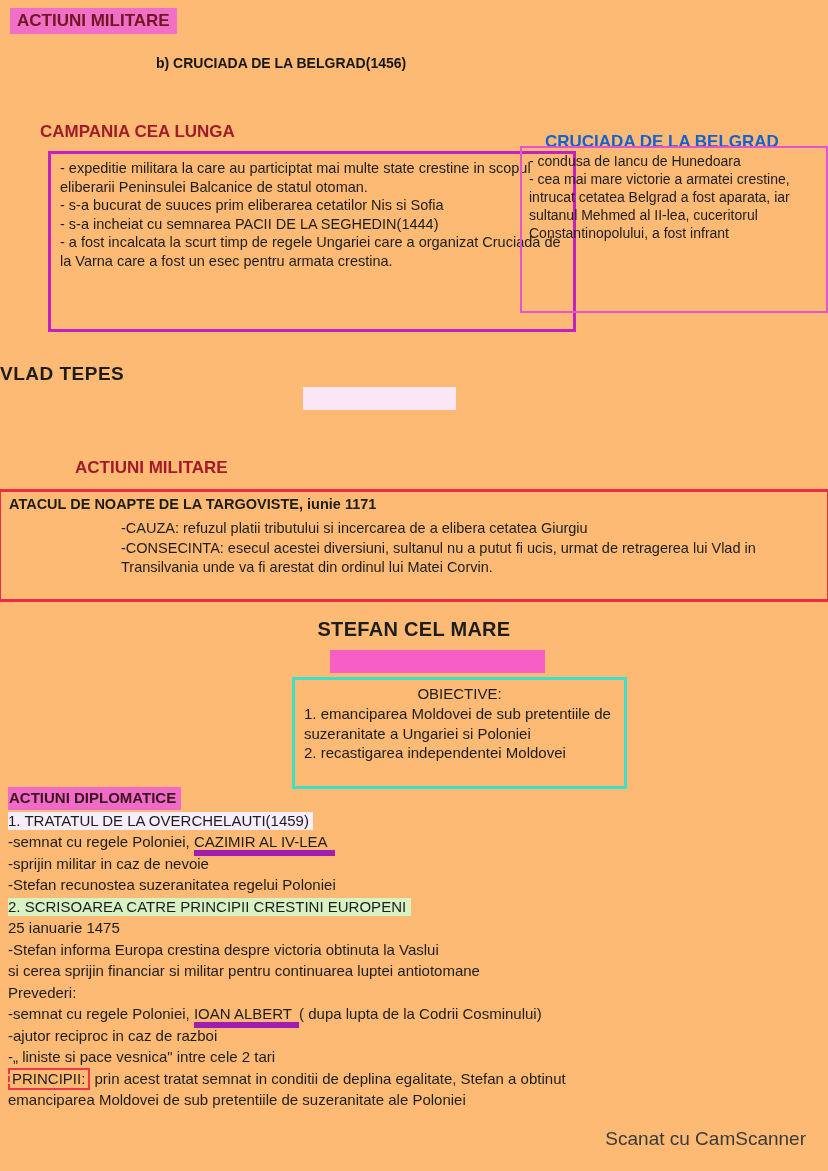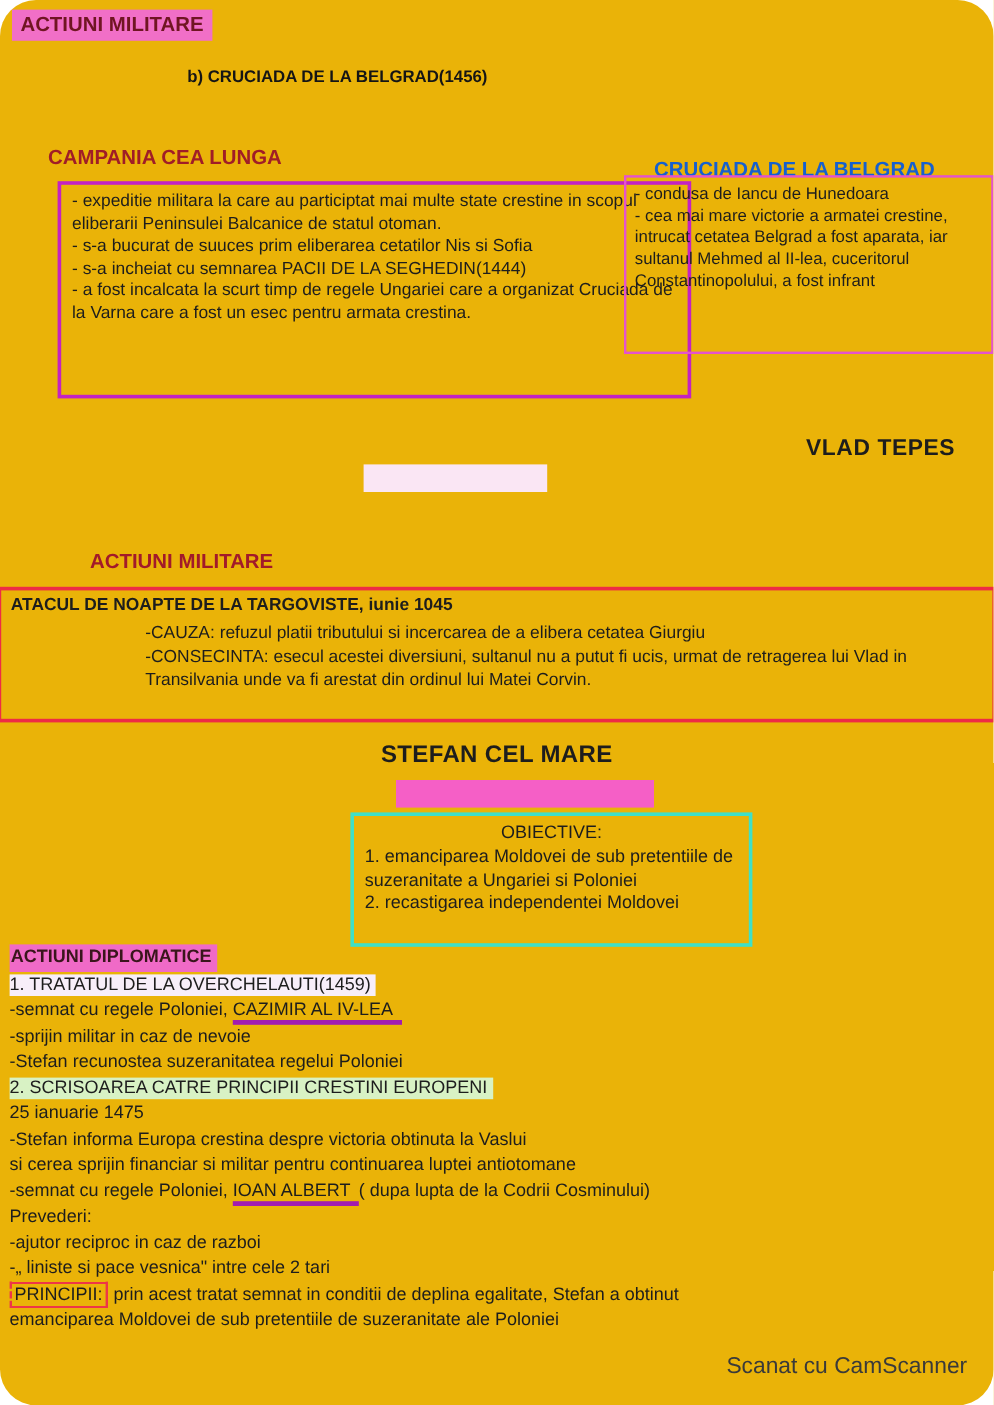--- a/index.html
+++ b/index.html
@@ -1,36 +1,36 @@
 <!DOCTYPE html>
 <html><head>
 <meta charset="utf-8">
 <style>
   html,body{margin:0;padding:0;background:#ffffff;}
-  .page{position:relative;width:828px;height:1171px;background:#eab308;
-        font-family:"Liberation Sans",sans-serif;color:#1d1d1d;overflow:hidden;border-radius:30px;}
+  .page{position:relative;width:828px;height:1171px;background:#fdba74;
+        font-family:"Liberation Sans",sans-serif;color:#1d1d1d;overflow:hidden;}
 
   #top-title{position:absolute;left:10px;top:8px;background:#f16fc7;color:#701522;
              font-weight:bold;font-size:17px;padding:3px 7px;}
   #top-list{position:absolute;left:156px;top:54px;font-size:14px;font-weight:bold;
             line-height:19px;color:#151515;}
   .col-heading{position:absolute;font-weight:bold;font-size:17px;}
   #campania-heading{left:40px;top:122px;color:#a01d27;}
   #cruciada-heading{left:545px;top:132px;color:#1660cf;}
 
   #campania-box{position:absolute;left:48px;top:151px;width:528px;height:181px;
                 border:3px solid #c322c3;box-sizing:border-box;padding:5px 9px;
                 font-size:14.5px;line-height:18.6px;}
-  #cruciada-box{position:absolute;left:520px;top:146px;width:308px;height:149px;
+  #cruciada-box{position:absolute;left:520px;top:146px;width:308px;height:167px;
                 border:2px solid #e553cd;box-sizing:border-box;padding:4px 7px;
                 font-size:14px;line-height:18px;}
   .box-line{margin:0;}
 
   #vlad-highlight{position:absolute;left:303px;top:387px;width:153px;height:23px;background:#fae6f4;}
-  #vlad-title{position:absolute;left:0;top:363px;width:796px;text-align:right;
+  #vlad-title{position:absolute;left:0;top:363px;width:796px;text-align:left;
               font-weight:bold;font-size:19px;letter-spacing:.5px;}
   #vlad-heading{position:absolute;left:75px;top:458px;color:#a21a2a;font-weight:bold;font-size:17px;}
 
   #attack-box{position:absolute;left:-2px;top:489px;width:832px;height:113px;
               border:3px solid #ee2b45;box-sizing:border-box;padding:4px 8px;}
   .attack-title{font-size:14.5px;font-weight:bold;}
   .attack-detail{margin:7px 0 0 112px;font-size:14.5px;line-height:19.5px;width:696px;}
 
   #stefan-highlight{position:absolute;left:330px;top:650px;width:215px;height:23px;background:#f55fc6;}
   #stefan-title{position:absolute;left:0;top:618px;width:828px;text-align:center;
@@ -41,21 +41,21 @@
                   font-size:15px;line-height:19.8px;}
   .obj-heading{text-align:center;}
 
   #diplomatic{position:absolute;left:8px;top:787px;width:814px;font-size:15px;line-height:21.5px;}
   #diplomatic-heading{display:inline-block;background:#f06ac7;color:#3a151c;font-weight:bold;
                       font-size:15px;padding:0 5px 1px 1px;text-align:right;}
   .dip-line{margin:0;}
   .hl-soft{background:#f7eef9;padding:0 4px 1px 0;}
   .hl-green{background:#d8f2c4;padding:0 5px 1px 0;}
   .hl-lav{background:#e4e0f3;padding:0 5px 1px 0;}
-  .u-blue{border-bottom:4px solid #a21caf;padding-right:7px;}
+  .u-blue{border-bottom:6px solid #a21caf;padding-right:7px;}
   .importanta{border:2px solid #ee3648;border-left-style:dashed;padding:0 3px 1px 2px;}
 
   #scanner-credit{position:absolute;right:22px;top:1128px;font-size:19px;color:#3a3a3a;}
 </style>
 </head>
 <body>
 
 <div class="page">
 
   <div id="top-title">ACTIUNI MILITARE</div>
@@ -78,21 +78,21 @@
     <p class="box-line">- condusa de Iancu de Hunedoara</p>
     <p class="box-line">- cea mai mare victorie a armatei crestine, intrucat cetatea Belgrad a fost aparata, iar sultanul Mehmed al II-lea, cuceritorul Constantinopolului, a fost infrant</p>
   </div>
 
   <div id="vlad-highlight"></div>
   <div id="vlad-title">VLAD TEPES</div>
 
   <div id="vlad-heading">ACTIUNI MILITARE</div>
 
   <div id="attack-box">
-    <div class="attack-title">ATACUL DE NOAPTE DE LA TARGOVISTE, iunie 1045</div>
+    <div class="attack-title">ATACUL DE NOAPTE DE LA TARGOVISTE, iunie 1171</div>
     <div class="attack-detail">
       <div>-CAUZA: refuzul platii tributului si incercarea de a elibera cetatea Giurgiu</div>
       <div>-CONSECINTA: esecul acestei diversiuni, sultanul nu a putut fi ucis, urmat de retragerea lui Vlad in Transilvania unde va fi arestat din ordinul lui Matei Corvin.</div>
     </div>
   </div>
 
   <div id="stefan-highlight"></div>
   <div id="stefan-title">STEFAN CEL MARE</div>
 
   <div id="objectives-box">
@@ -107,22 +107,22 @@
     <div class="dip-line"><span class="hl-soft">1. TRATATUL DE LA OVERCHELAUTI(1459)</span></div>
     <div class="dip-line"><span>-semnat cu regele Poloniei, </span><span class="u-blue">CAZIMIR AL IV-LEA</span></div>
     <div class="dip-line">-sprijin militar in caz de nevoie</div>
     <div class="dip-line">-Stefan recunostea suzeranitatea regelui Poloniei</div>
 
     <div class="dip-line"><span class="hl-green">2. SCRISOAREA CATRE PRINCIPII CRESTINI EUROPENI</span></div>
     <div class="dip-line">25 ianuarie 1475</div>
     <div class="dip-line">-Stefan informa Europa crestina despre victoria obtinuta la Vaslui</div>
     <div class="dip-line">si cerea sprijin financiar si militar pentru continuarea luptei antiotomane</div>
 
+    <div class="dip-line">Prevederi:</div>
     <div class="dip-line"><span>-semnat cu regele Poloniei, </span><span class="u-blue">IOAN ALBERT</span><span>( dupa lupta de la Codrii Cosminului)</span></div>
-    <div class="dip-line">Prevederi:</div>
     <div class="dip-line">-ajutor reciproc in caz de razboi</div>
     <div class="dip-line">-„ liniste si pace vesnica" intre cele 2 tari</div>
     <div class="dip-line"><span class="importanta">PRINCIPII:</span><span> prin acest tratat semnat in conditii de deplina egalitate, Stefan a obtinut</span></div>
     <div class="dip-line">emanciparea Moldovei de sub pretentiile de suzeranitate ale Poloniei</div>
   </div>
 
   <div id="scanner-credit">Scanat cu CamScanner</div>
 
 </div>
 

